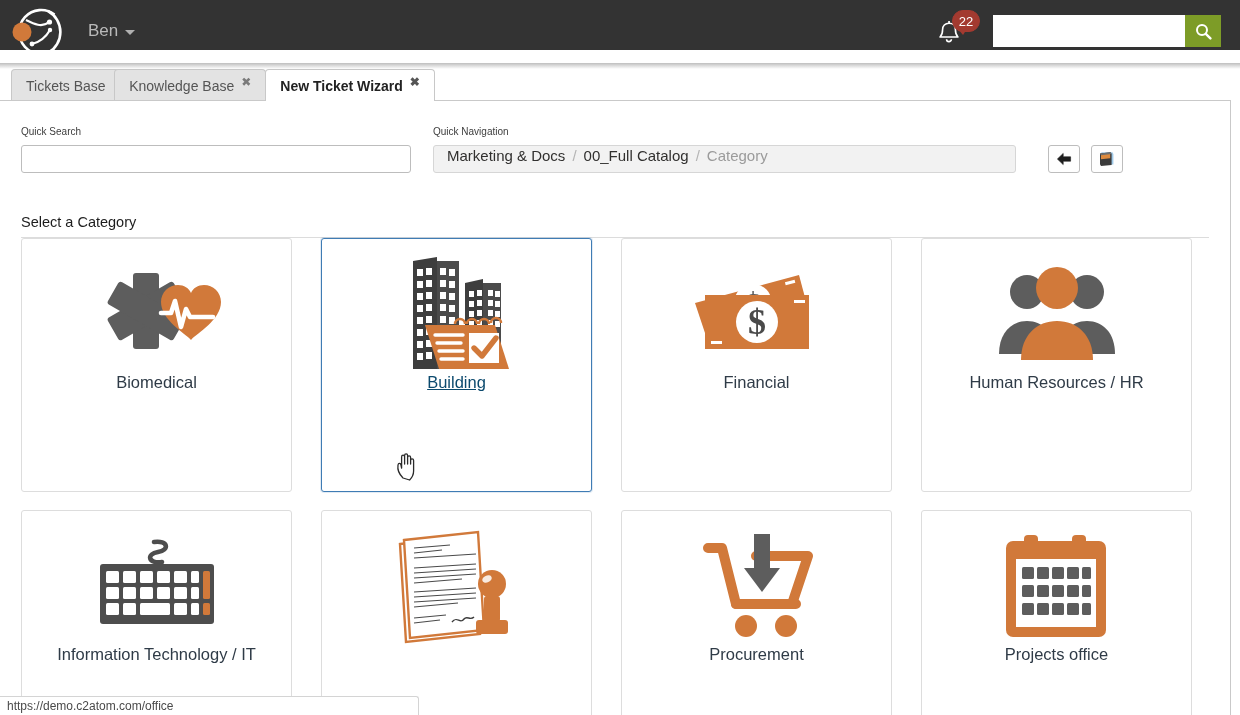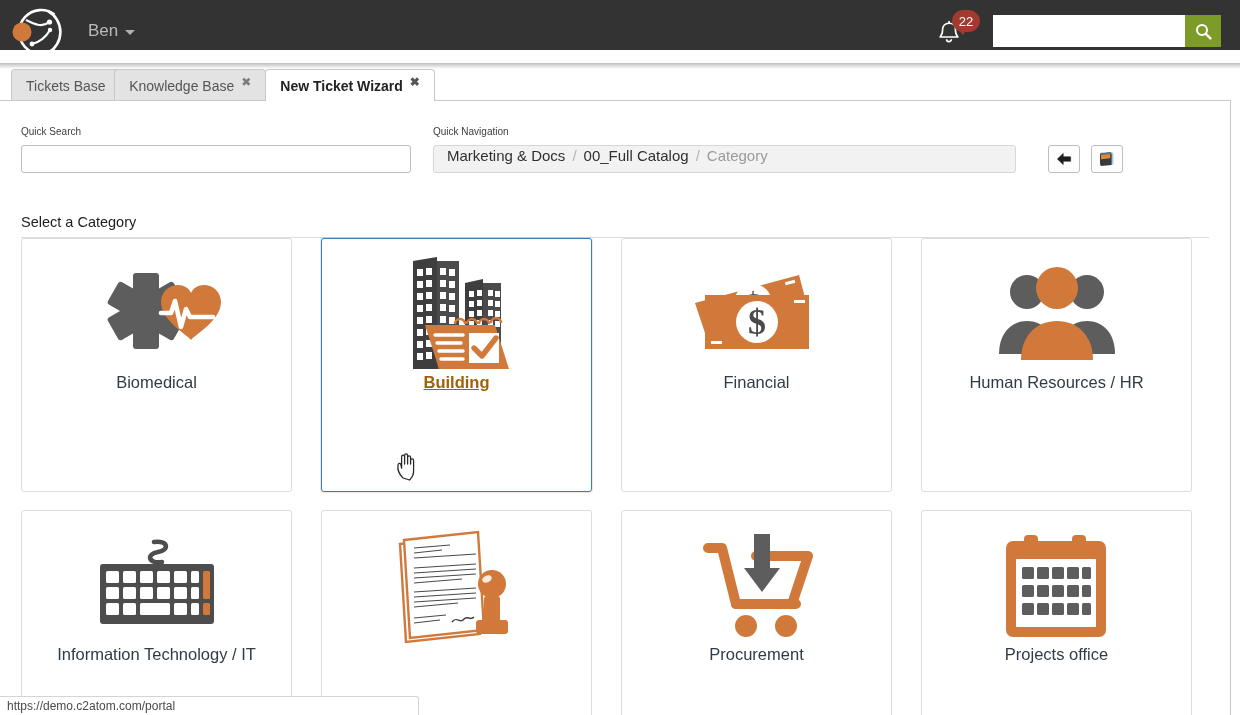--- a/index.html
+++ b/index.html
@@ -142,21 +142,21 @@
   }
   .tile-icon {
     position:absolute; left:0; right:0; top:14px; height:128px;
     display:flex; align-items:center; justify-content:center;
   }
   .tile-label {
     position:absolute; left:6px; right:6px; top:134px;
     text-align:center; font-size:16.5px; color:#2f3b47;
   }
   .tile.hovered .tile-label {
-    color:#a16207; text-decoration:underline;font-weight:bold;
+    color:#0c4a6e; text-decoration:underline;
   }
 
   .cursor-hand {
     position:absolute; left:395px; top:452px; width:26px; height:30px;
     pointer-events:none; z-index:40;
   }
 
   
   .statusbar {
     position:absolute; left:0; top:696px; width:419px; height:19px;
@@ -501,16 +501,16 @@
     </div>
   </div>
 
   <div class="cursor-hand">
     <svg width="26" height="30" viewBox="0 0 26 30">
       <path d="M8 26 C3 21 2.5 16 3 13 c0.4-2.4 2.6-2 3 0 l0.6 3 V5 c0-2.4 3-2.4 3 0 v7 V3.6 c0-2.4 3-2.4 3 0 V12 V5.6 c0-2.4 3-2.4 3 0 V12 V8.6 c0-2.2 3-2.2 3 0 V19 c0 4-2 7-4 9 Z" fill="#ffffff" stroke="#2a2a2a" stroke-width="1.3" stroke-linejoin="round"></path>
     </svg>
   </div>
 
   <div class="statusbar">
-    <span>https://demo.c2atom.com/portal</span>
+    <span>https://demo.c2atom.com/office</span>
   </div>
 
 </div>
 
 </body></html>

